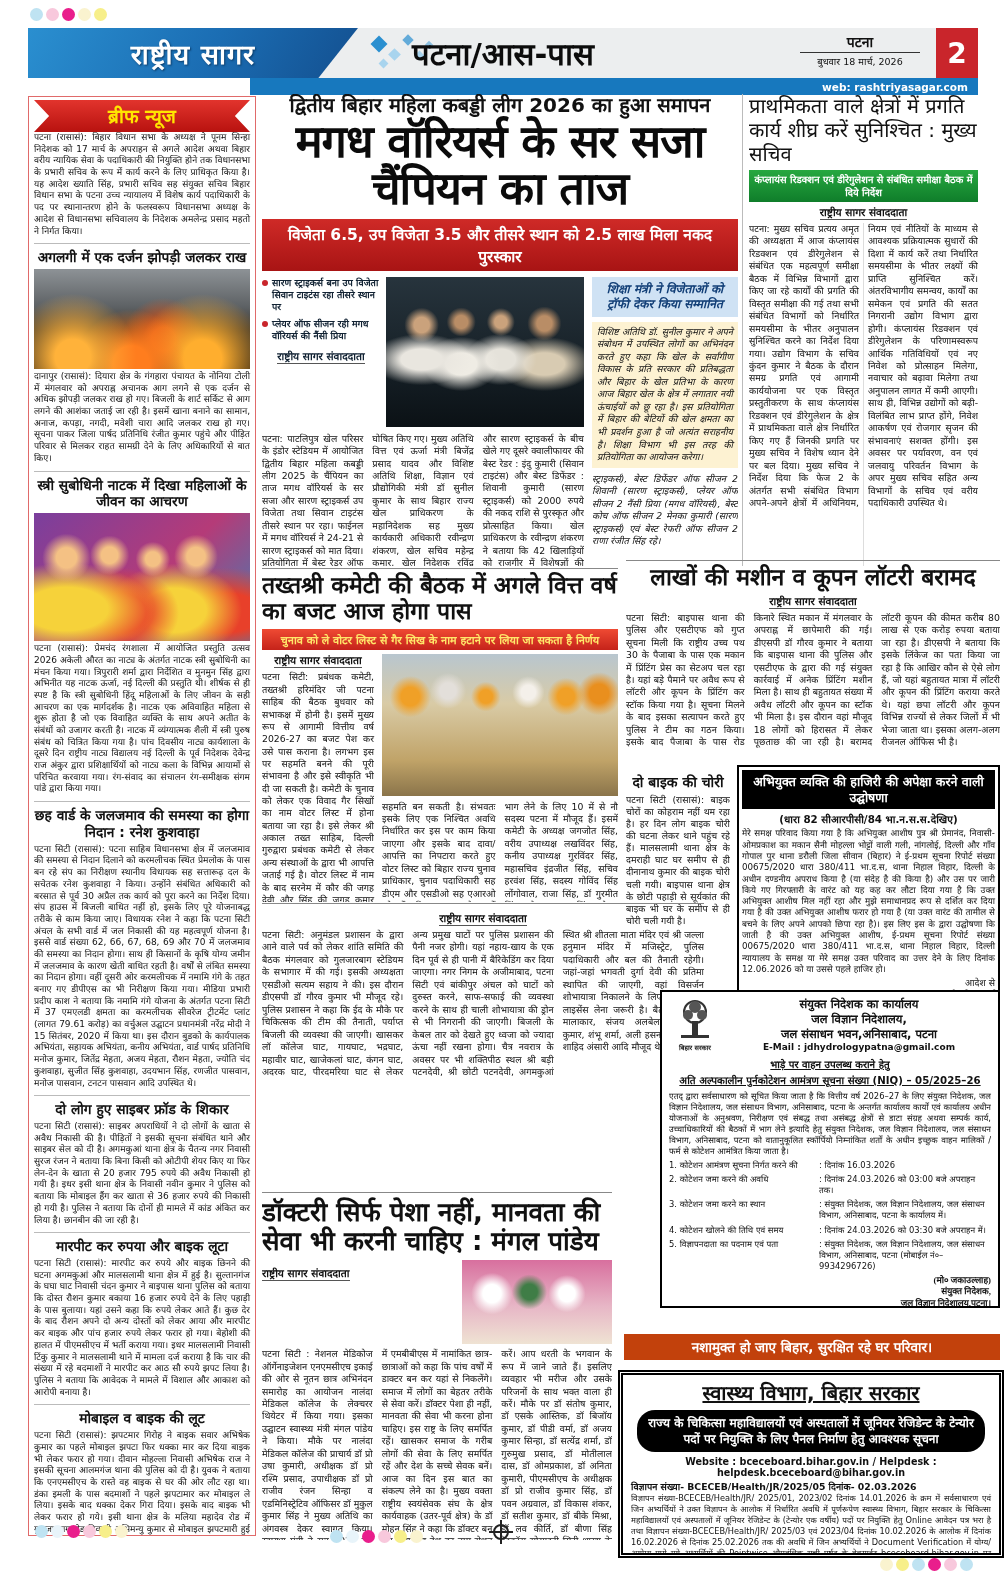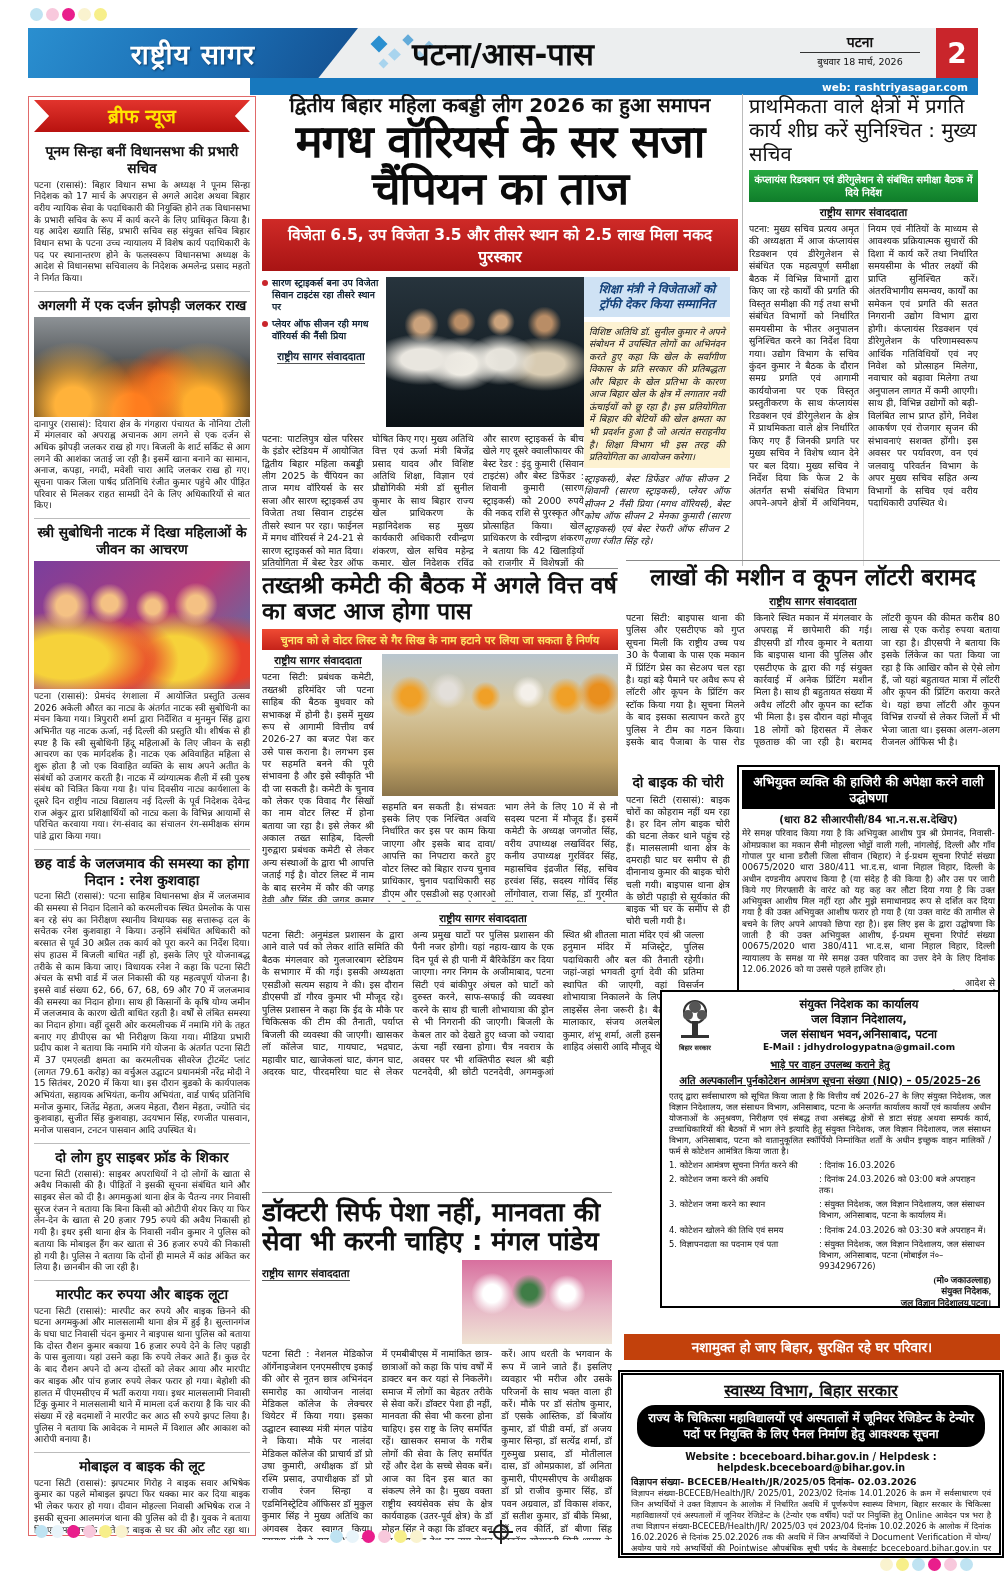--- a/index.html
+++ b/index.html
@@ -44,21 +44,21 @@
   .byline u{text-decoration:none;border-bottom:1px solid #555;padding-bottom:1px;}
   .body3{column-count:3;column-gap:9px;font-size:9.3px;line-height:1.34;}
   .body2{column-count:2;column-gap:9px;font-size:9.3px;line-height:1.34;}
 
   
   .kab{left:262px;top:94px;width:476px;height:472px;}
   .kicker{font-size:20px;font-weight:800;text-align:center;line-height:1.15;}
   .bigline{font-size:45px;font-weight:800;text-align:center;line-height:1.04;letter-spacing:-1px;margin-top:2px;color:#0b0b0b;}
   .redstrip{background:linear-gradient(180deg,#cf2a27,#a81414);color:#fff;font-weight:800;font-size:15.5px;
     text-align:center;padding:4px 2px;margin-top:6px;}
-  .kab-main{display:flex;gap:0;margin-top:6px;}
+  .kab-main{display:flex;gap:8px;margin-top:6px;}
   .kab-left{width:322px;}
   .kab-toprow{display:flex;gap:6px;}
   .kab-bullets{width:118px;font-size:9.3px;line-height:1.3;color:#123;}
   .kab-bullets .bu{display:flex;gap:4px;margin-bottom:5px;font-weight:700;}
   .kab-bullets .bdot{width:6px;height:6px;border-radius:50%;background:#c9252b;flex:0 0 auto;margin-top:3px;}
   .kab-photo{flex:1;height:150px;}
   .kab-body{margin-top:6px;height:245px;overflow:hidden;}
   .kab-side{width:146px;font-style:italic;}
   .bluebox{background:#cfe2f4;color:#123f77;font-weight:800;font-size:12px;text-align:center;padding:5px 4px;line-height:1.25;}
   .yellowbox{background:#fdf2d2;font-size:9.3px;line-height:1.35;padding:4px 5px;margin-top:5px;}
@@ -125,21 +125,21 @@
   .niq-item .lb{width:150px;flex:0 0 auto;}
   .niq-item .cv{flex:1;}
   .niq-sign{text-align:right;font-size:8.8px;font-weight:700;line-height:1.3;margin-top:3px;font-family:Liberation Serif, serif;}
 
   .prno{left:624px;top:1370px;font-weight:800;font-size:10px;}
   .slogan{left:624px;top:1334px;width:376px;height:26px;background:#c2410c;color:#fff;font-weight:800;font-size:13.5px;
     display:flex;align-items:center;justify-content:center;}
 
   
   .health{left:618px;top:1370px;width:386px;height:188px;border:5px double #000;box-sizing:border-box;padding:4px 8px;background:#fff;}
-  .health-title{text-align:center;font-weight:800;font-size:16px;text-decoration:underline;}
+  .health-title{text-align:center;font-weight:800;font-size:20px;text-decoration:underline;}
   .health-pill{background:#000;color:#fff;border-radius:18px;font-weight:800;font-size:12px;text-align:center;
     padding:5px 10px;margin:4px 6px;line-height:1.35;}
   .health-web{text-align:center;font-weight:800;font-size:9.6px;}
   .health-advt{font-weight:800;font-size:9.3px;margin-top:2px;}
   .health-body{font-size:8.2px;line-height:1.32;text-align:justify;}
 
   
   .ph{background-color:#666;}
   .ph-fire{background:
     radial-gradient(circle at 18% 88%, #ffb23a 0 9%, transparent 32%),
@@ -215,21 +215,20 @@
     </div>
     <div class="page-no">2</div>
   </div>
   <div class="abs webstrip">
     <span>web: rashtriyasagar.com</span>
   </div>
 
   <div class="abs briefcol clip">
     <div class="brief-banner">ब्रीफ न्यूज</div>
 
-    <div class="bh first">पूनम सिन्हा बनीं विधानसभा की प्रभारी सचिव</div>
     <div class="bb jus">पटना (रासासं): बिहार विधान सभा के अध्यक्ष ने पूनम सिन्हा निदेशक को 17 मार्च के अपराहन से अगले आदेश अथवा बिहार वरीय न्यायिक सेवा के पदाधिकारी की नियुक्ति होने तक विधानसभा के प्रभारी सचिव के रूप में कार्य करने के लिए प्राधिकृत किया है। यह आदेश ख्याति सिंह, प्रभारी सचिव सह संयुक्त सचिव बिहार विधान सभा के पटना उच्च न्यायालय में विशेष कार्य पदाधिकारी के पद पर स्थानान्तरण होने के फलस्वरूप विधानसभा अध्यक्ष के आदेश से विधानसभा सचिवालय के निदेशक अमलेन्द्र प्रसाद महतो ने निर्गत किया।</div>
 
     <div class="bh">अगलगी में एक दर्जन झोपड़ी जलकर राख</div>
     <div class="bimg ph ph-fire" style="height:100px"></div>
     <div class="bb jus">दानापुर (रासासं): दियारा क्षेत्र के गंगहारा पंचायत के नोनिया टोली में मंगलवार को अपराह्न अचानक आग लगने से एक दर्जन से अधिक झोपड़ी जलकर राख हो गए। बिजली के शार्ट सर्किट से आग लगने की आशंका जताई जा रही है। इसमें खाना बनाने का सामान, अनाज, कपड़ा, नगदी, मवेशी चारा आदि जलकर राख हो गए। सूचना पाकर जिला पार्षद प्रतिनिधि रंजीत कुमार पहुंचे और पीड़ित परिवार से मिलकर राहत सामग्री देने के लिए अधिकारियों से बात किए।</div>
 
     <div class="bh">स्त्री सुबोधिनी नाटक में दिखा महिलाओं के जीवन का आचरण</div>
     <div class="bimg ph ph-dance" style="height:128px"></div>
     <div class="bb jus">पटना (रासासं): प्रेमचंद रंगशाला में आयोजित प्रस्तुति उत्सव 2026 अकेली औरत का नाट्य के अंतर्गत नाटक स्त्री सुबोधिनी का मंचन किया गया। त्रिपुरारी शर्मा द्वारा निर्देशित व मुनमुन सिंह द्वारा अभिनीत यह नाटक ऊर्जा, नई दिल्ली की प्रस्तुति थी। शीर्षक से ही स्पष्ट है कि स्त्री सुबोधिनी हिंदू महिलाओं के लिए जीवन के सही आचरण का एक मार्गदर्शक है। नाटक एक अविवाहित महिला से शुरू होता है जो एक विवाहित व्यक्ति के साथ अपने अतीत के संबंधों को उजागर करती है। नाटक में व्यंग्यात्मक शैली में स्त्री पुरुष संबंध को चित्रित किया गया है। पांच दिवसीय नाट्य कार्यशाला के दूसरे दिन राष्ट्रीय नाट्य विद्यालय नई दिल्ली के पूर्व निदेशक देवेन्द्र राज अंकुर द्वारा प्रशिक्षार्थियों को नाट्य कला के विभिन्न आयामों से परिचित करवाया गया। रंग-संवाद का संचालन रंग-समीक्षक संगम पांडे द्वारा किया गया।</div>
 

